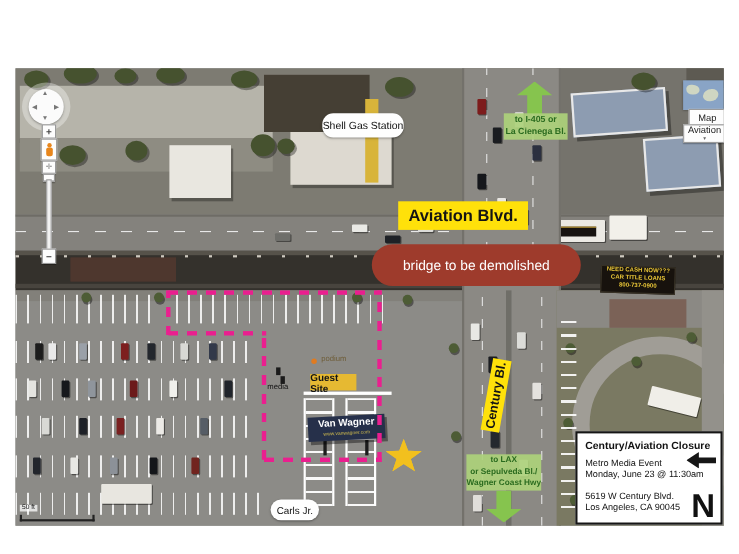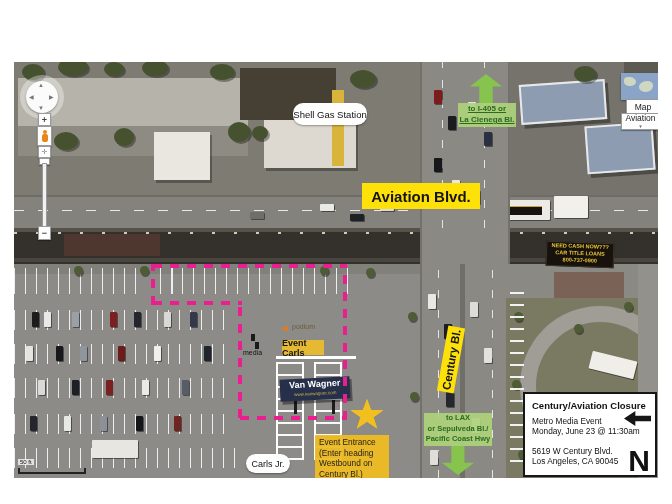--- a/index.html
+++ b/index.html
@@ -191,51 +191,48 @@
   <div class="dash-v" style="left:137px;top:202px;height:41px;z-index:6;"></div>
 
   <div class="pill" style="left:261px;top:41px;width:74px;height:22px;font-size:9.5px;z-index:8;margin-left:18px;">
     <span>Shell Gas Station</span>
   </div>
   <div class="pill" style="left:232px;top:392px;width:44px;height:19px;font-size:9px;z-index:8;">
     <span>Carls Jr.</span>
   </div>
 
   <div class="uparrow" style="left:456px;top:12px;width:32px;height:30px;z-index:7;"></div>
-  <div class="greenbox" style="left:444px;top:41px;width:58px;height:24px;background:rgba(173,209,123,.92);font-size:8px;line-height:11px;z-index:7;text-decoration:underline;">
+  <div class="greenbox" style="left:444px;top:41px;width:58px;height:24px;background:rgba(173,209,123,.92);font-size:8px;line-height:11px;z-index:7;">
     <div>to I-405 or</div>
     <div>La Cienega Bl.</div>
   </div>
   <div class="greenbox" style="left:410px;top:351px;width:68px;height:33px;background:rgba(173,209,123,.92);font-size:7.5px;line-height:10.5px;z-index:7;">
     <div>to LAX</div>
     <div>or Sepulveda Bl./</div>
-    <div>Pacific Coast Hwy</div>
+    <div>Wagner Coast Hwy</div>
   </div>
   <div class="dnarrow" style="left:428px;top:384px;width:32px;height:29px;z-index:7;"></div>
 
   <div class="ylabel" style="left:348px;top:121px;width:118px;height:26px;background:#ffe10a;display:flex;align-items:center;
               justify-content:center;font-size:15px;font-weight:bold;z-index:8;">
     <span>Aviation Blvd.</span>
   </div>
   <div class="ylabel" style="left:404px;top:289px;width:66px;height:17px;background:#ffe10a;display:flex;align-items:center;
               justify-content:center;font-size:11.5px;font-weight:bold;transform:rotate(-80deg);z-index:8;">
     <span>Century Bl.</span>
   </div>
 
+  <div style="position:absolute;left:324px;top:160px;width:190px;height:38px;background:#9e3b2c;border-radius:19px;
+              color:#fff;display:flex;align-items:center;justify-content:center;font-size:12.5px;z-index:8;">
+    <span>bridge to be demolished</span>
+  </div>
 
   <div class="ylabel" style="left:268px;top:278px;width:42px;height:15px;background:rgba(235,188,45,.95);display:flex;
               align-items:center;justify-content:center;font-size:9px;font-weight:bold;z-index:8;">
-    <span>Event Carls</span>
-  </div>
-  <div class="ylabel" style="left:301px;top:373px;width:74px;height:43px;background:rgba(238,188,35,.95);font-size:8.3px;
-              line-height:10.5px;padding:2px 4px;box-sizing:border-box;color:#222;z-index:8;">
-    <div>Event Entrance</div>
-    <div>(Enter heading</div>
-    <div>Westbound on</div>
-    <div>Century Bl.)</div>
+    <span>Guest Site</span>
   </div>
 
   <div style="position:absolute;left:269px;top:264px;width:5px;height:5px;border-radius:50%;background:#e07b20;z-index:8;"></div>
   <div style="position:absolute;left:278px;top:261px;font-size:7px;color:#6e5c36;z-index:8;">podium</div>
   <div style="position:absolute;left:237px;top:272px;width:4px;height:7px;background:#1b1b1b;z-index:8;"></div>
   <div style="position:absolute;left:241px;top:280px;width:4px;height:7px;background:#1b1b1b;z-index:8;"></div>
   <div style="position:absolute;left:229px;top:287px;font-size:7px;color:#111;z-index:8;">media</div>
 
   <div class="star" style="left:336px;top:337px;width:34px;height:32px;z-index:9;"></div>
 

